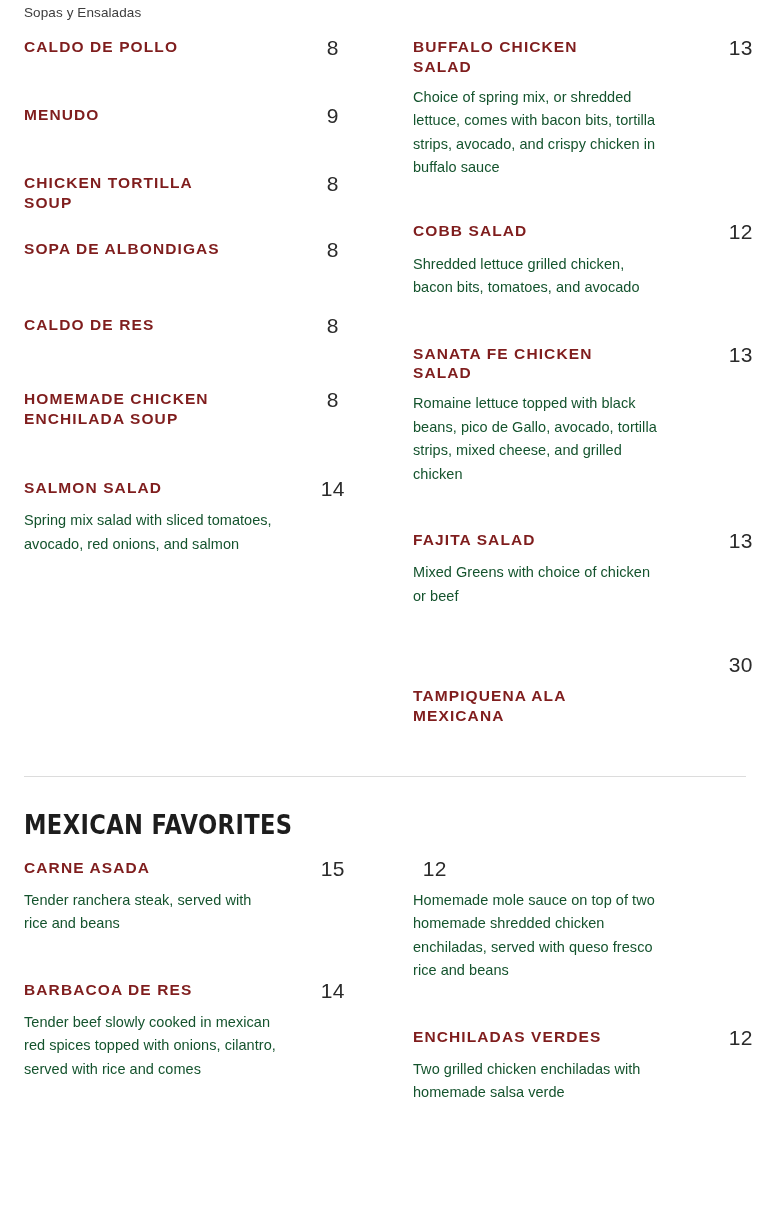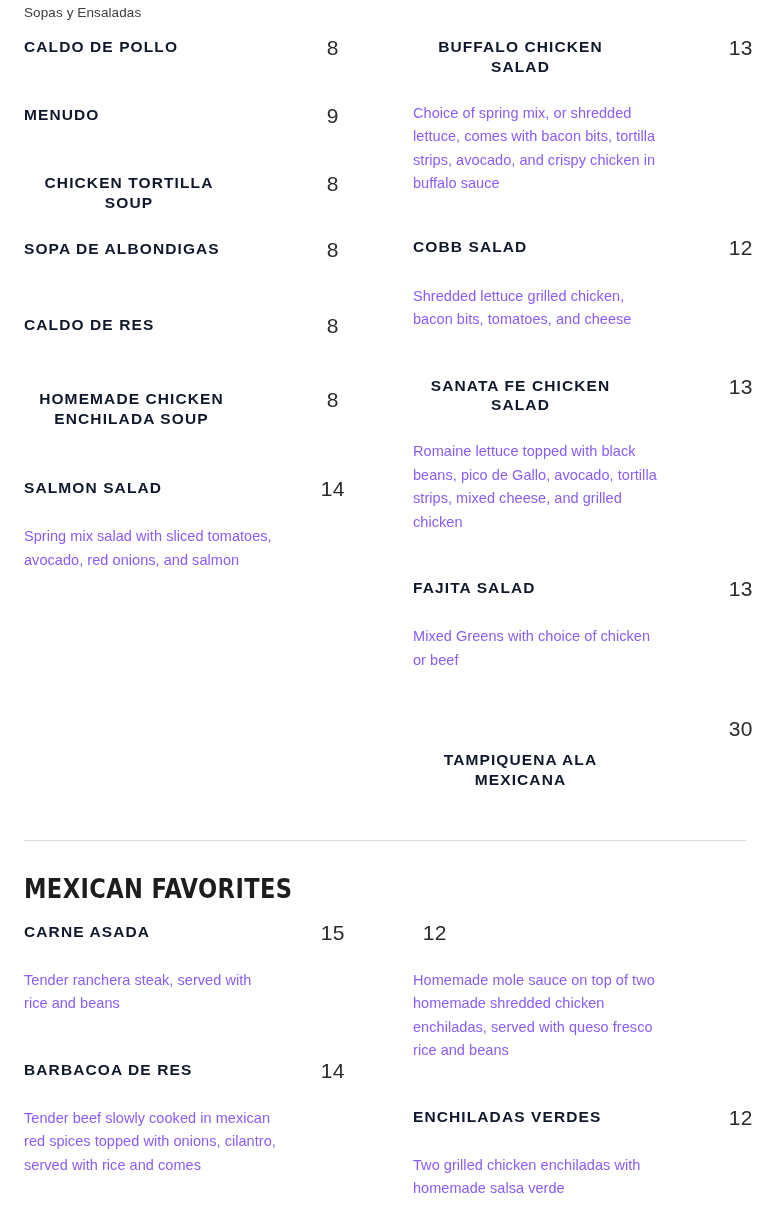--- a/index.html
+++ b/index.html
@@ -49,39 +49,38 @@
     align-items: flex-start;
     justify-content: space-between;
     gap: 10px;
   }
   .item-name {
     font-size: 15.5px;
     font-weight: bold;
     letter-spacing: 1.1px;
     text-transform: uppercase;
     line-height: 1.28;
-    color: #0f172a;
+    color: #7f1d1d;
     max-width: 250px;
-    text-align: center;
   }
   .item-price {
     font-size: 21px;
     font-weight: 400;
     color: #2b2b2b;
     line-height: 1.05;
     white-space: nowrap;
     letter-spacing: 0.5px;
     text-align: right;
     min-width: 34px;
   }
   .item-desc {
     font-size: 14.5px;
     line-height: 1.62;
-    color: #8b5cf6;
-    margin-top: 25px;
+    color: #14532d;
+    margin-top: 9px;
     max-width: 252px;
     letter-spacing: 0.05px;
   }
 
   .divider {
     border: 0;
     border-top: 1px solid #dcdcdc;
     margin: 24px 0 0 0;
   }
   .section-title {
@@ -167,21 +166,21 @@
           <div class="item-price" style="margin-right:-25px;">13</div>
         </div>
         <div class="item-desc">Choice of spring mix, or shredded lettuce, comes with bacon bits, tortilla strips, avocado, and crispy chicken in buffalo sauce</div>
       </div>
 
       <div class="item" style="margin-bottom:44px;">
         <div class="item-head">
           <div class="item-name">COBB SALAD</div>
           <div class="item-price" style="margin-right:-25px;">12</div>
         </div>
-        <div class="item-desc">Shredded lettuce grilled chicken, bacon bits, tomatoes, and cheese</div>
+        <div class="item-desc">Shredded lettuce grilled chicken, bacon bits, tomatoes, and avocado</div>
       </div>
 
       <div class="item" style="margin-bottom:44px;">
         <div class="item-head">
           <div class="item-name" style="max-width:215px;">SANATA FE CHICKEN SALAD</div>
           <div class="item-price" style="margin-right:-25px;">13</div>
         </div>
         <div class="item-desc">Romaine lettuce topped with black beans, pico de Gallo, avocado, tortilla strips, mixed cheese, and grilled chicken</div>
       </div>
 

